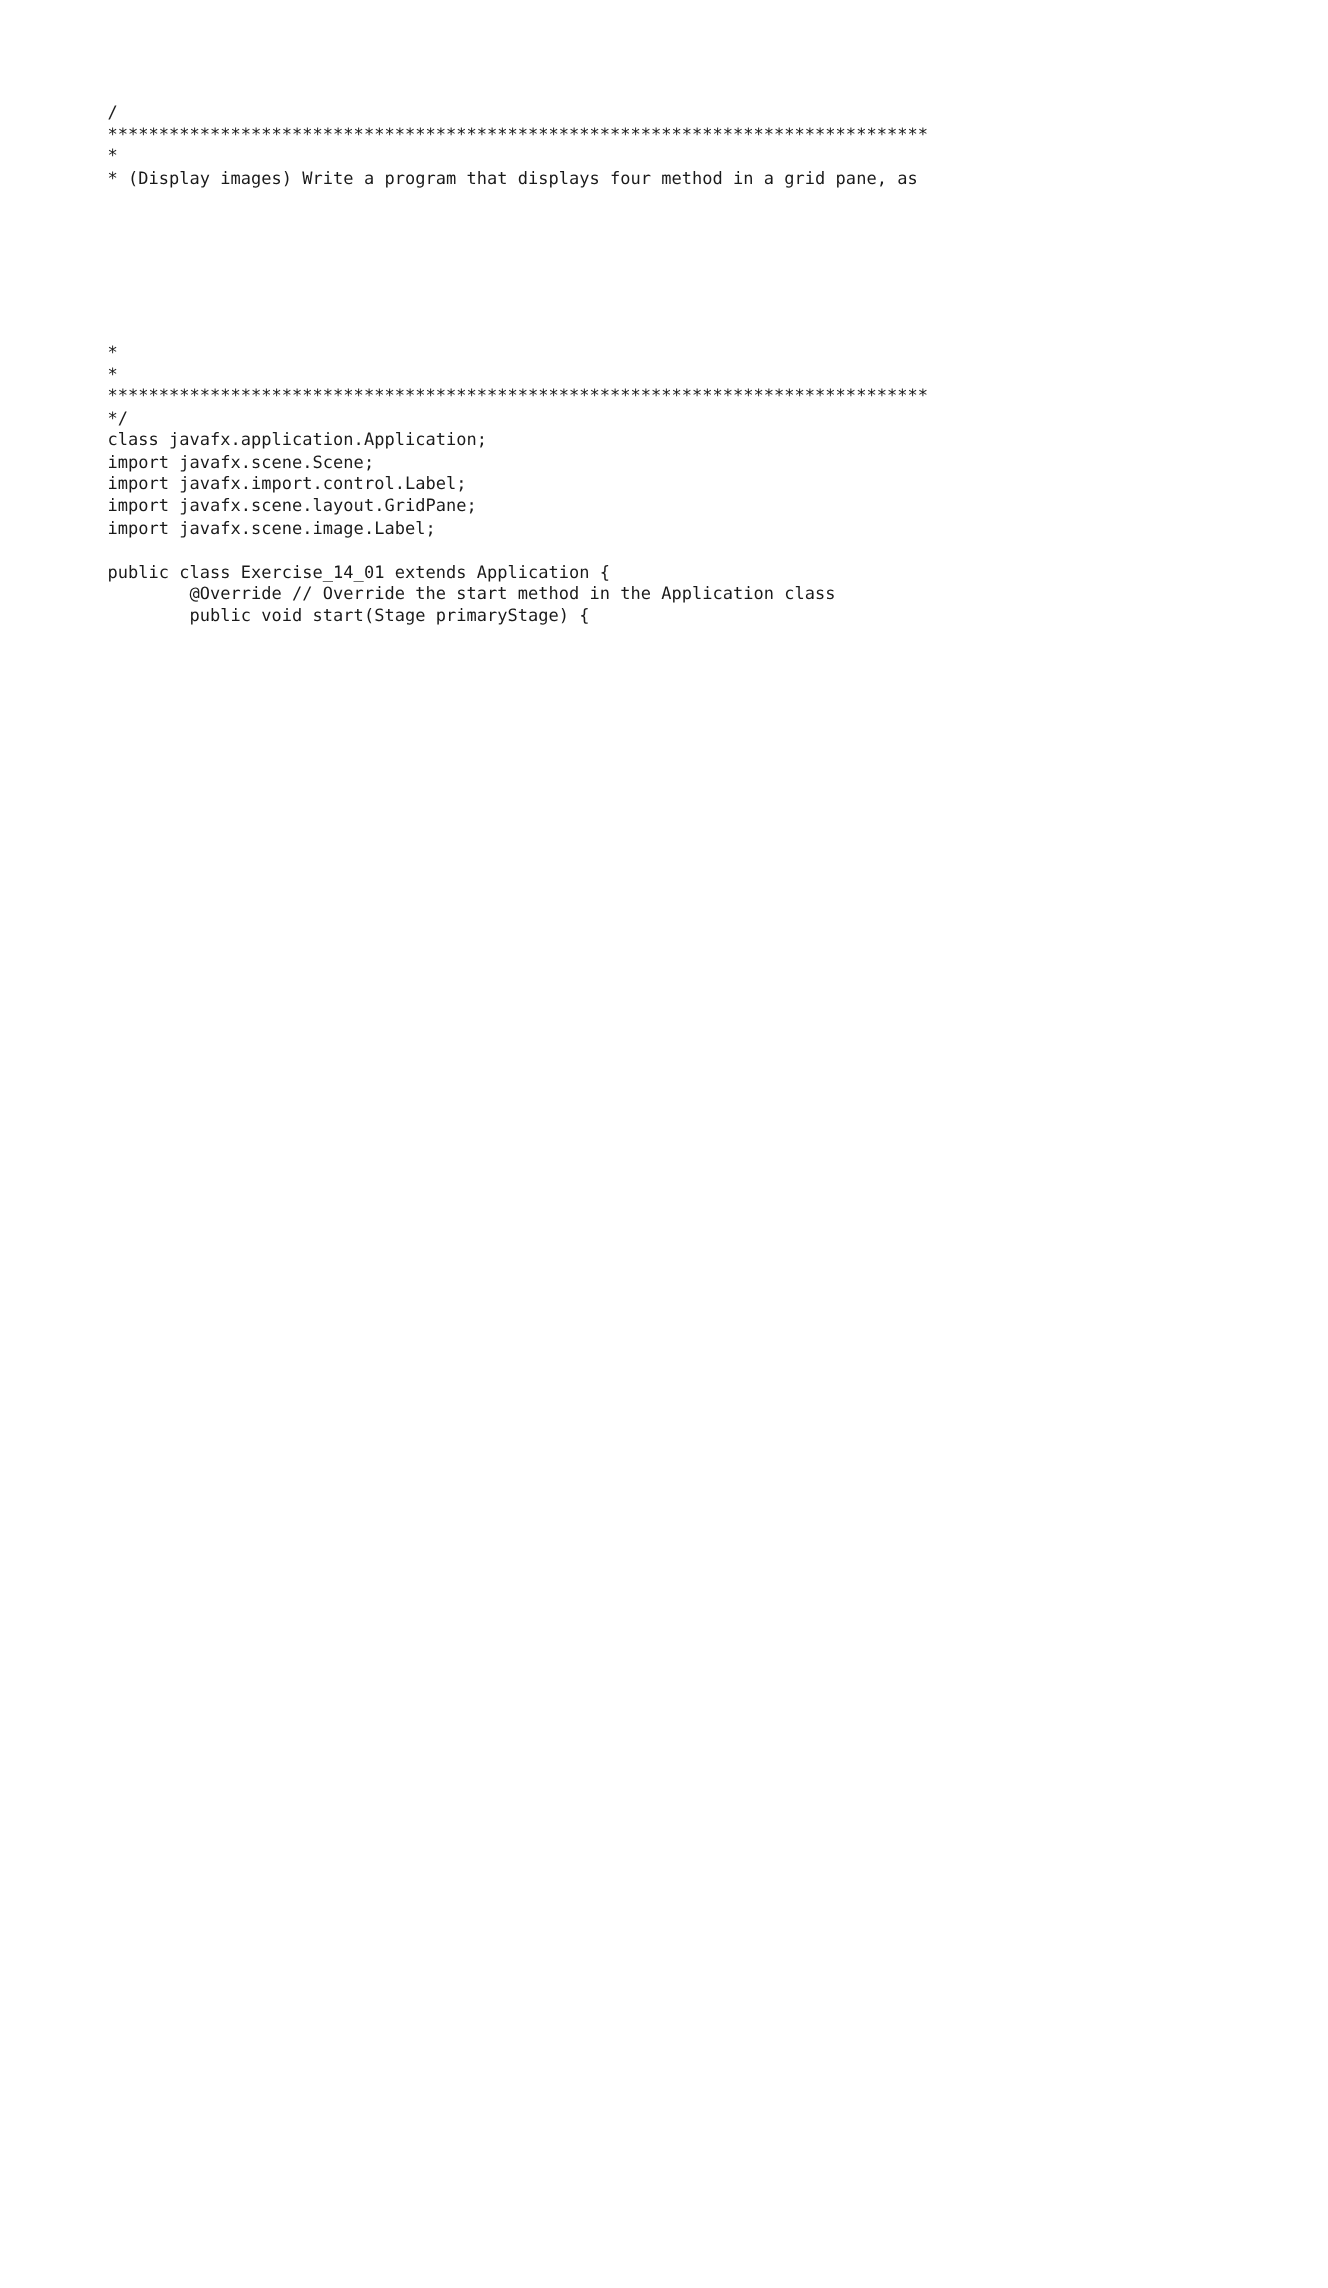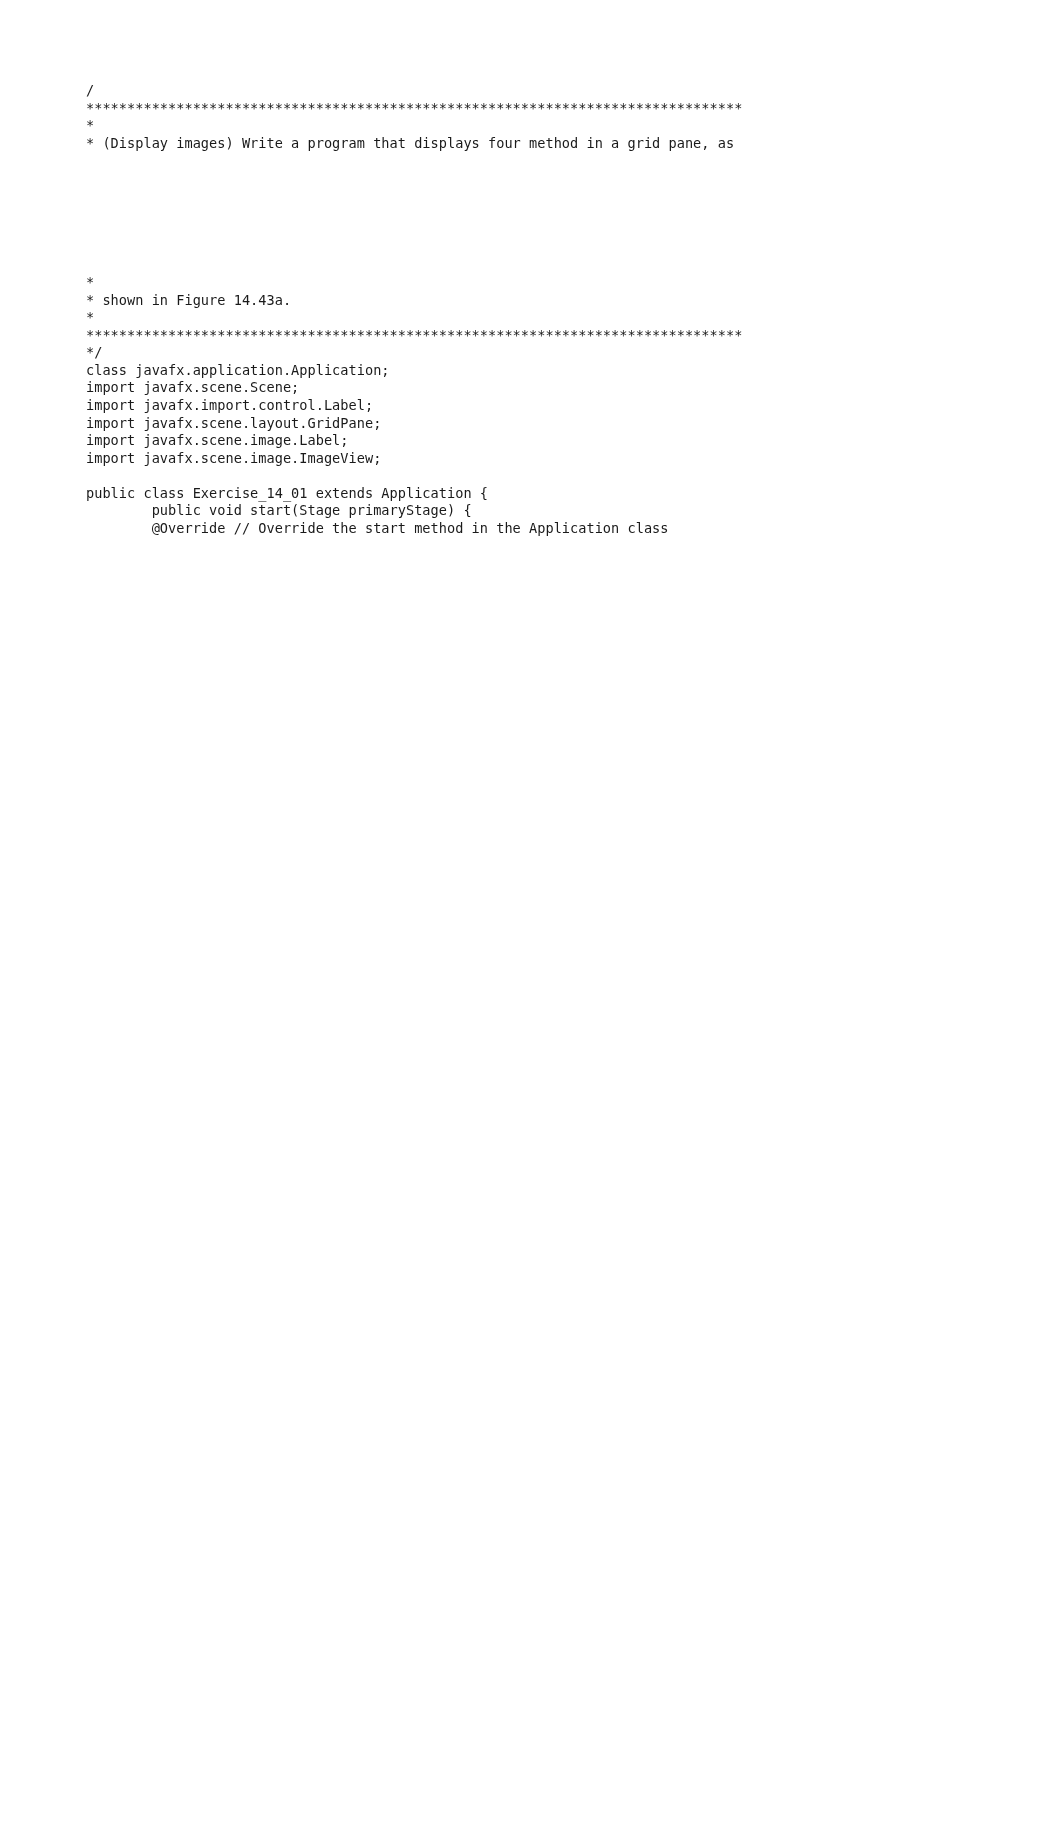--- a/index.html
+++ b/index.html
@@ -100,37 +100,35 @@
   <div class="code-area">
 
     <div class="code-line">/</div>
     <div class="code-line">********************************************************************************</div>
     <div class="code-line">*</div>
     <div class="code-line">* (Display images) Write a program that displays four method in a grid pane, as</div>
 
     <div class="gap-block"></div>
 
     <div class="code-line">*</div>
-    <div class="code-line">* shown in Figure 14.43a.</div>
     <div class="code-line">*</div>
     <div class="code-line">********************************************************************************</div>
     <div class="code-line">*/</div>
 
     <div class="code-line">class javafx.application.Application;</div>
     <div class="code-line">import javafx.scene.Scene;</div>
     <div class="code-line">import javafx.import.control.Label;</div>
     <div class="code-line">import javafx.scene.layout.GridPane;</div>
     <div class="code-line">import javafx.scene.image.Label;</div>
-    <div class="code-line">import javafx.scene.image.ImageView;</div>
 
     <div class="code-line blank"></div>
 
     <div class="code-line">public class Exercise_14_01 extends Application {</div>
+    <div class="code-line">        @Override // Override the start method in the Application class</div>
     <div class="code-line">        public void start(Stage primaryStage) {</div>
-    <div class="code-line">        @Override // Override the start method in the Application class</div>
 
   </div>
 
   <div class="blur-area">
     <div class="blur-line blankline"></div>
     <div class="blur-line">                                                        </div>
     <div class="blur-line">                                            </div>
     <div class="blur-line blankline"></div>
     <div class="blur-line soft">                            </div>
     <div class="blur-line faint">                                                      </div>

